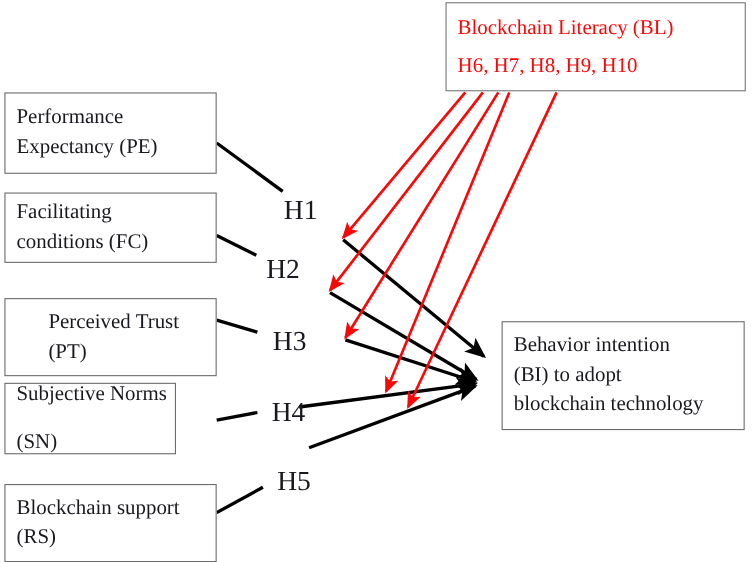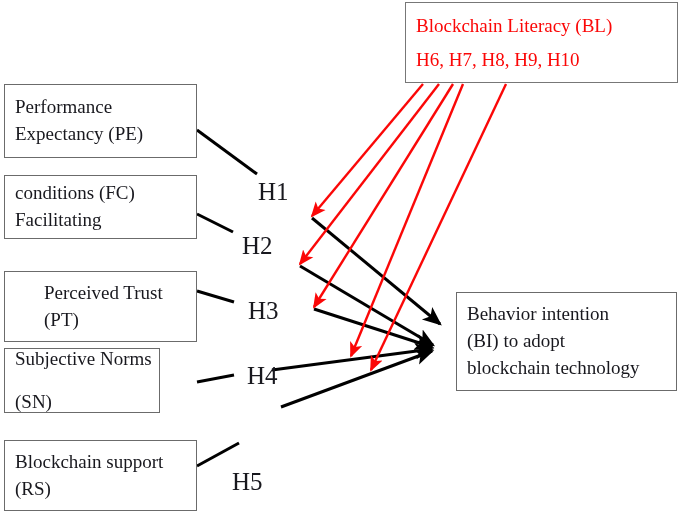--- a/index.html
+++ b/index.html
@@ -91,22 +91,22 @@
         <polyline points="506,84 371,370" fill="none" stroke="#fb0707" stroke-width="2.4" stroke-linecap="butt" marker-end="url(#arrow-red)"></polyline>
       </g>
   </svg>
 
   <div id="predictor-layer">
       <div class="node-box" style="left: 4px; top: 84px; width: 193px; height: 74px;">
         <div class="line">Performance</div>
         <div class="line">Expectancy (PE)</div>
       </div>
       <div class="node-box" style="left: 4px; top: 175px; width: 193px; height: 64px;">
+        <div class="line">Facilitating</div>
         <div class="line">conditions (FC)</div>
-        <div class="line">Facilitating</div>
       </div>
       <div class="node-box" style="left: 4px; top: 271px; width: 193px; height: 71px; padding-left: 39px;">
         <div class="line">Perceived Trust</div>
         <div class="line">(PT)</div>
       </div>
       <div class="node-box" style="left: 4px; top: 348px; width: 156px; height: 65px; gap: 16px;">
         <div class="line">Subjective Norms</div>
         <div class="line">(SN)</div>
       </div>
       <div class="node-box" style="left: 4px; top: 440px; width: 193px; height: 71px;">
@@ -124,16 +124,16 @@
     <div class="line">Behavior intention</div>
     <div class="line">(BI) to adopt</div>
     <div class="line">blockchain technology</div>
   </div>
 
   <div id="hyp-label-layer">
       <div class="hyp-label" style="left: 258px; top: 178px;">H1</div>
       <div class="hyp-label" style="left: 242px; top: 232px;">H2</div>
       <div class="hyp-label" style="left: 248px; top: 297px;">H3</div>
       <div class="hyp-label" style="left: 247px; top: 362px;">H4</div>
-      <div class="hyp-label" style="left: 232px; top: 424px; margin-top: 44px;">H5</div>
+      <div class="hyp-label" style="left: 252px; top: 424px;">H5</div>
     </div>
 
 </div>
 
 </body></html>

